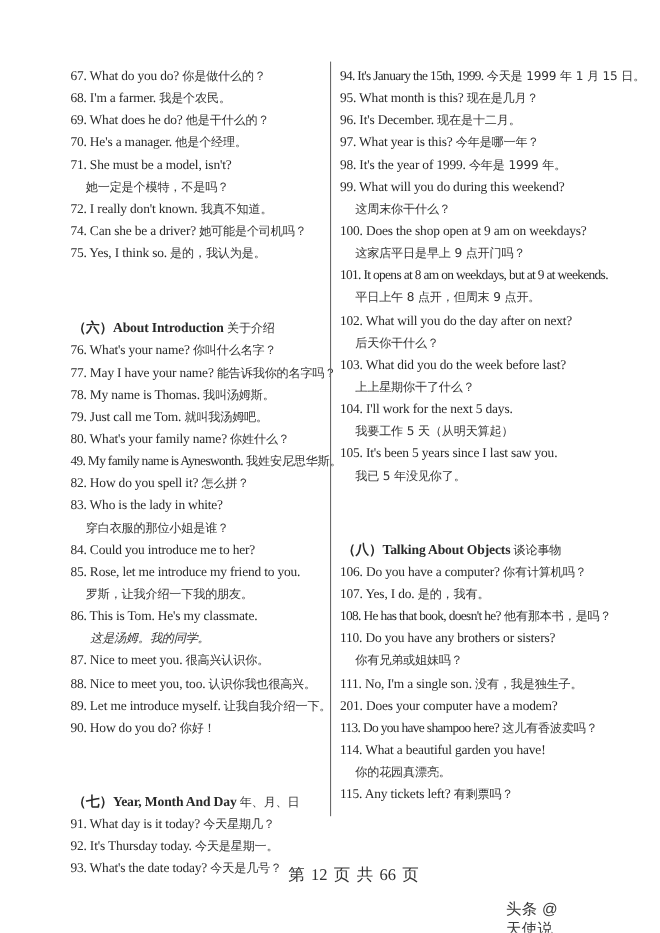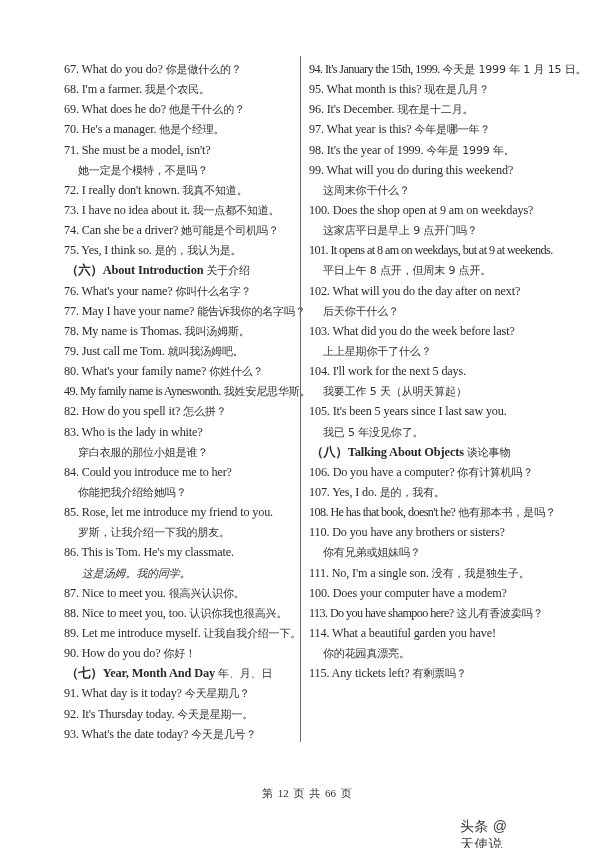--- a/index.html
+++ b/index.html
@@ -11,60 +11,58 @@
   .col { position: absolute; top: 59px; }
   .col-left { left: 64px; width: 232px; }
   .col-right { left: 309px; width: 260px; }
   .divider { position: absolute; left: 300px; top: 56px; width: 1px; height: 686px; background: #6a6a6a; }
   .line {
     height: 20.15px; line-height: 20.15px; font-size: 12.2px; white-space: nowrap;
     letter-spacing: -0.15px;
   }
   .line.cont { padding-left: 14px; }
   .line.cont.deep { padding-left: 18px; font-style: italic; }
-  .line.header { font-weight: bold; font-size: 12.4px; padding-left: 2px; }
+  .line.header { font-weight: bold; font-size: 12.4px; padding-left: 2px; margin-top: 48px; }
   .line.header .cn { font-weight: normal; }
   .cn { font-family: "DejaVu Sans", sans-serif; font-size: 11px; color: #333; }
   .tight { letter-spacing: -0.6px; margin-top: 32px; }
   .footer-page {
-    position: absolute; left: 262px; top: 786px; font-size: 11px; color: #333;
+    position: absolute; left: 262px; top: 786px; font-size: 15px; color: #333;
     word-spacing: 2px;
   }
   .watermark {
     position: absolute; left: 460px; top: 818px; font-family: Liberation Sans, sans-serif;
     font-size: 14px; color: #3a3a3a; letter-spacing: 0.3px;
   }
 </style>
 </head>
 <body>
 
 <div class="page">
   <div class="col col-left" id="col-left">
       <div class="line"><span class="en">67. What do you do?</span><span> </span><span class="cn">你是做什么的？</span></div>
       <div class="line"><span class="en">68. I'm a farmer.</span><span> </span><span class="cn">我是个农民。</span></div>
       <div class="line"><span class="en">69. What does he do?</span><span> </span><span class="cn">他是干什么的？</span></div>
       <div class="line"><span class="en">70. He's a manager.</span><span> </span><span class="cn">他是个经理。</span></div>
       <div class="line"><span class="en">71. She must be a model, isn't?</span><span class="cn"></span></div>
       <div class="line cont"><span class="en"></span><span class="cn">她一定是个模特，不是吗？</span></div>
       <div class="line"><span class="en">72. I really don't known.</span><span> </span><span class="cn">我真不知道。</span></div>
-      <div class="line"><span class="en">73. I have no idea about it.</span><span> </span><span class="cn">我一点都不知道。</span></div>
       <div class="line"><span class="en">74. Can she be a driver?</span><span> </span><span class="cn">她可能是个司机吗？</span></div>
       <div class="line"><span class="en">75. Yes, I think so.</span><span> </span><span class="cn">是的，我认为是。</span></div>
       <div class="line header"><span class="en">（六）About Introduction</span><span> </span><span class="cn">关于介绍</span></div>
       <div class="line"><span class="en">76. What's your name?</span><span> </span><span class="cn">你叫什么名字？</span></div>
       <div class="line"><span class="en">77. May I have your name?</span><span> </span><span class="cn">能告诉我你的名字吗？</span></div>
       <div class="line"><span class="en">78. My name is Thomas.</span><span> </span><span class="cn">我叫汤姆斯。</span></div>
       <div class="line"><span class="en">79. Just call me Tom.</span><span> </span><span class="cn">就叫我汤姆吧。</span></div>
       <div class="line"><span class="en">80. What's your family name?</span><span> </span><span class="cn">你姓什么？</span></div>
       <div class="line"><span class="en tight">49. My family name is Ayneswonth.</span><span> </span><span class="cn">我姓安尼思华斯。</span></div>
       <div class="line"><span class="en">82. How do you spell it?</span><span> </span><span class="cn">怎么拼？</span></div>
       <div class="line"><span class="en">83. Who is the lady in white?</span><span class="cn"></span></div>
       <div class="line cont"><span class="en"></span><span class="cn">穿白衣服的那位小姐是谁？</span></div>
       <div class="line"><span class="en">84. Could you introduce me to her?</span><span class="cn"></span></div>
-      <div class="line cont"><span class="en"></span><span class="cn">你能把我介绍给她吗？</span></div>
       <div class="line"><span class="en">85. Rose, let me introduce my friend to you.</span><span class="cn"></span></div>
       <div class="line cont"><span class="en"></span><span class="cn">罗斯，让我介绍一下我的朋友。</span></div>
       <div class="line"><span class="en">86. This is Tom. He's my classmate.</span><span class="cn"></span></div>
       <div class="line cont deep"><span class="en"></span><span class="cn">这是汤姆。我的同学。</span></div>
       <div class="line"><span class="en">87. Nice to meet you.</span><span> </span><span class="cn">很高兴认识你。</span></div>
       <div class="line"><span class="en">88. Nice to meet you, too.</span><span> </span><span class="cn">认识你我也很高兴。</span></div>
       <div class="line"><span class="en">89. Let me introduce myself.</span><span> </span><span class="cn">让我自我介绍一下。</span></div>
       <div class="line"><span class="en">90. How do you do?</span><span> </span><span class="cn">你好！</span></div>
       <div class="line header"><span class="en">（七）Year, Month And Day</span><span> </span><span class="cn">年、月、日</span></div>
       <div class="line"><span class="en">91. What day is it today?</span><span> </span><span class="cn">今天星期几？</span></div>
@@ -92,21 +90,21 @@
       <div class="line cont"><span class="en"></span><span class="cn">我要工作 5 天（从明天算起）</span></div>
       <div class="line"><span class="en">105. It's been 5 years since I last saw you.</span><span class="cn"></span></div>
       <div class="line cont"><span class="en"></span><span class="cn">我已 5 年没见你了。</span></div>
       <div class="line header"><span class="en">（八）Talking About Objects</span><span> </span><span class="cn">谈论事物</span></div>
       <div class="line"><span class="en">106. Do you have a computer?</span><span> </span><span class="cn">你有计算机吗？</span></div>
       <div class="line"><span class="en">107. Yes, I do.</span><span> </span><span class="cn">是的，我有。</span></div>
       <div class="line"><span class="en tight">108. He has that book, doesn't he?</span><span> </span><span class="cn">他有那本书，是吗？</span></div>
       <div class="line"><span class="en">110. Do you have any brothers or sisters?</span><span class="cn"></span></div>
       <div class="line cont"><span class="en"></span><span class="cn">你有兄弟或姐妹吗？</span></div>
       <div class="line"><span class="en">111. No, I'm a single son.</span><span> </span><span class="cn">没有，我是独生子。</span></div>
-      <div class="line"><span class="en">100. Does your computer have a modem?</span><span class="cn"></span></div>
+      <div class="line"><span class="en">201. Does your computer have a modem?</span><span class="cn"></span></div>
       <div class="line"><span class="en tight">113. Do you have shampoo here?</span><span> </span><span class="cn">这儿有香波卖吗？</span></div>
       <div class="line"><span class="en">114. What a beautiful garden you have!</span><span class="cn"></span></div>
       <div class="line cont"><span class="en"></span><span class="cn">你的花园真漂亮。</span></div>
       <div class="line"><span class="en">115. Any tickets left?</span><span> </span><span class="cn">有剩票吗？</span></div>
     </div>
 
   <div class="footer-page">第 12 页 共 66 页</div>
   <div class="watermark">头条 @天使说教育</div>
 </div>
 

